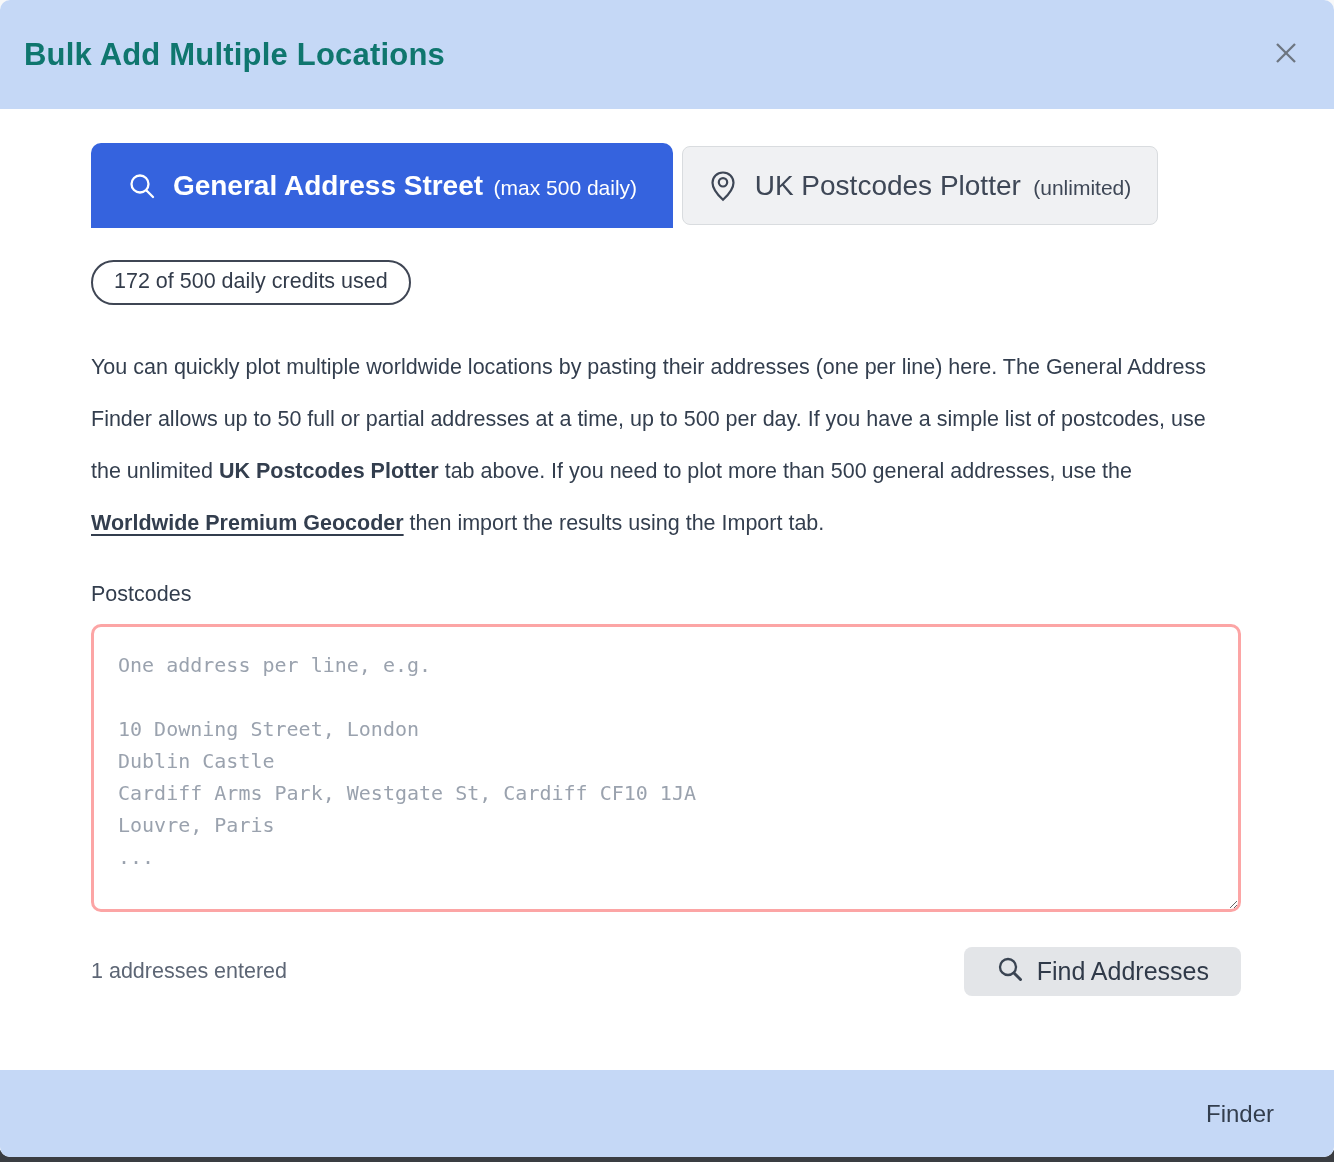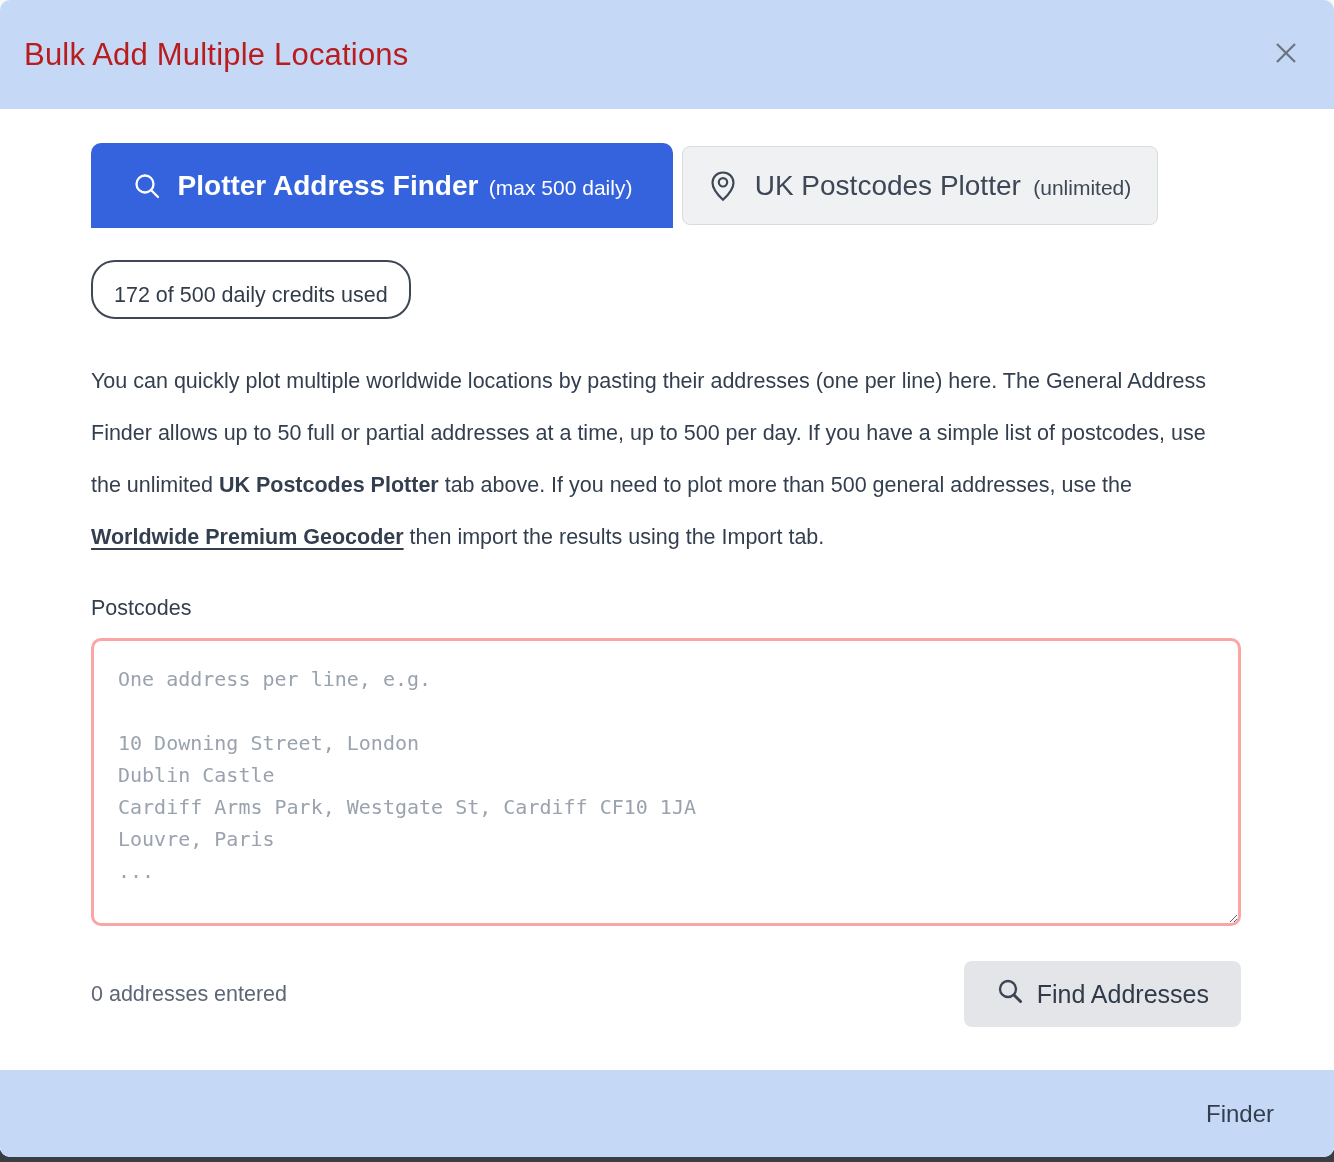--- a/index.html
+++ b/index.html
@@ -22,21 +22,21 @@
     display: flex; flex-direction: column;
   }
   
   .modal-header {
     height: 109px; flex: 0 0 109px;
     background: #c5d8f6;
     display: flex; align-items: center; justify-content: space-between;
     padding: 0 28px 0 24px;
   }
   .modal-title {
-    font-size: 31px; font-weight: 400; color: #b91c1c;
+    font-size: 31px; font-weight: 700; color: #0f766e;
     letter-spacing: 0.2px;
   }
   .close-btn {
     width: 40px; height: 40px;
     display: flex; align-items: center; justify-content: center;
     cursor: pointer; background: transparent; border: none;
   }
   
   .modal-content {
     flex: 1 1 auto;
@@ -64,21 +64,21 @@
     border-radius: 8px;
     color: #3e4756;
     gap: 18px;
   }
   .tab-inactive .tab-label { font-size: 28px; font-weight: 500; }
   .tab-inactive .tab-suffix { font-size: 21px; font-weight: 400; margin-left: 8px; }
   .tab-icon { display: flex; align-items: center; }
   .credits-badge {
     display: inline-flex; align-items: center;
     margin-top: 32px;
-    padding: 21px 21px 9px 21px;
+    padding: 7px 21px 9px 21px;
     border: 2px solid #3f4654;
     border-radius: 24px;
     font-size: 21.5px; color: #333c4b;
   }
   .description {
     margin-top: 36px;
     width: 1150px;
     font-size: 21.5px; line-height: 52px;
     color: #333e4e;
   }
@@ -109,21 +109,21 @@
   }
   .addresses-textarea::placeholder { color: #9aa2ae; opacity: 1; }
   .counter-row {
     margin-top: 35px;
     display: flex; align-items: center; justify-content: space-between;
     width: 1150px;
   }
   .counter-text { font-size: 21.5px; color: #5d6675; }
   .find-btn {
     display: flex; align-items: center; gap: 13px;
-    height: 66px; padding: 0 32px;
+    height: 49px; padding: 0 32px;
     background: #e3e5e8;
     border: none; border-radius: 8px;
     font-family: "Liberation Sans", sans-serif;
     font-size: 25px; color: #303a49;
     cursor: pointer;
   }
   
   .modal-footer {
     flex: 0 0 87px; height: 87px;
     background: #c5d8f6;
@@ -159,21 +159,21 @@
 
     <div class="tabs-row">
       <div class="tab tab-active">
         <span class="tab-icon">
           <svg width="30" height="30" viewBox="0 0 30 30" fill="none">
             <circle cx="13" cy="13" r="8.5" stroke="#ffffff" stroke-width="2.3"></circle>
             <line x1="19.5" y1="19.5" x2="26" y2="26" stroke="#ffffff" stroke-width="2.3" stroke-linecap="round"></line>
           </svg>
         </span>
         <span>
-          <span class="tab-label">Plotter Address Finder</span>
+          <span class="tab-label">General Address Street</span>
           <span class="tab-suffix">(max 500 daily)</span>
         </span>
       </div>
       <div class="tab tab-inactive">
         <span class="tab-icon">
           <svg width="28" height="32" viewBox="0 0 28 32" fill="none">
             <path d="M14 2.5 C8 2.5 3.5 7 3.5 12.7 C3.5 19.5 11 27 14 29.8 C17 27 24.5 19.5 24.5 12.7 C24.5 7 20 2.5 14 2.5 Z" stroke="#3e4756" stroke-width="2.2"></path>
             <circle cx="14" cy="12.3" r="4.2" stroke="#3e4756" stroke-width="2.2"></circle>
           </svg>
         </span>
@@ -194,21 +194,21 @@
 
     <textarea class="addresses-textarea" placeholder="One address per line, e.g.
 
 10 Downing Street, London
 Dublin Castle
 Cardiff Arms Park, Westgate St, Cardiff CF10 1JA
 Louvre, Paris
 ..." style=""></textarea>
 
     <div class="counter-row">
-      <div class="counter-text">0 addresses entered</div>
+      <div class="counter-text">1 addresses entered</div>
       <button class="find-btn">
         <span>
           <svg width="28" height="28" viewBox="0 0 28 28" fill="none">
             <circle cx="12" cy="12" r="8" stroke="#3a4452" stroke-width="2.3"></circle>
             <line x1="18" y1="18" x2="24.5" y2="24.5" stroke="#3a4452" stroke-width="3" stroke-linecap="round"></line>
           </svg>
         </span>
         <span>Find Addresses</span>
       </button>
     </div>

